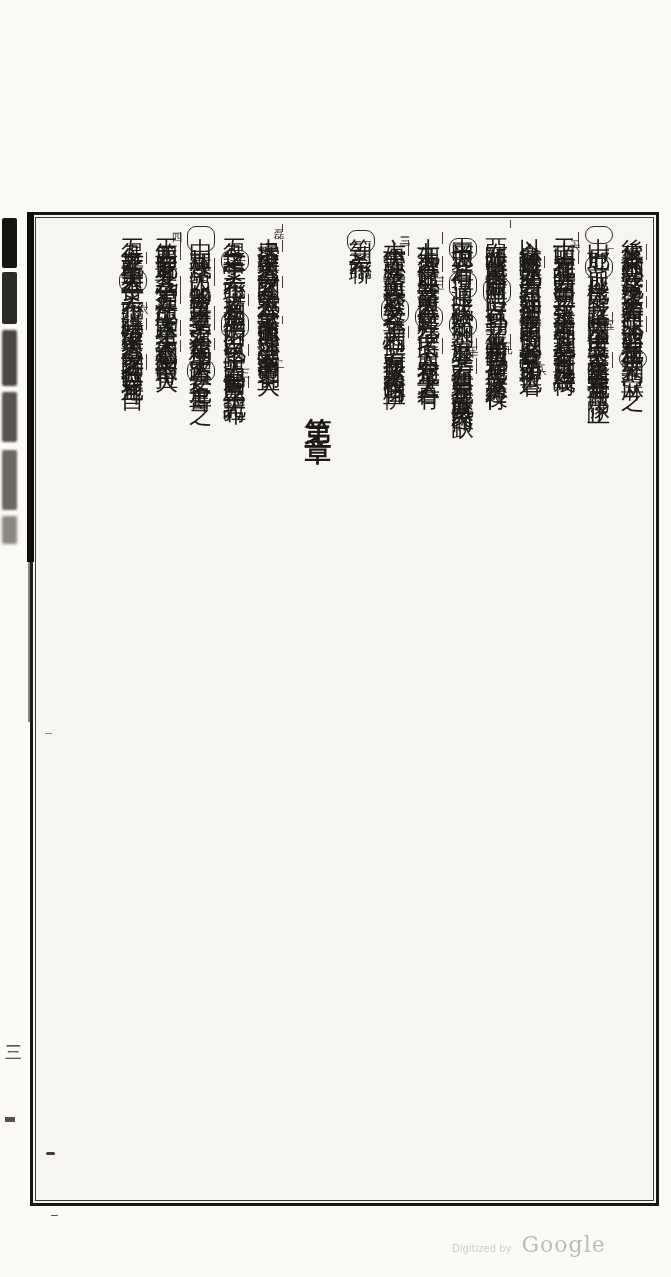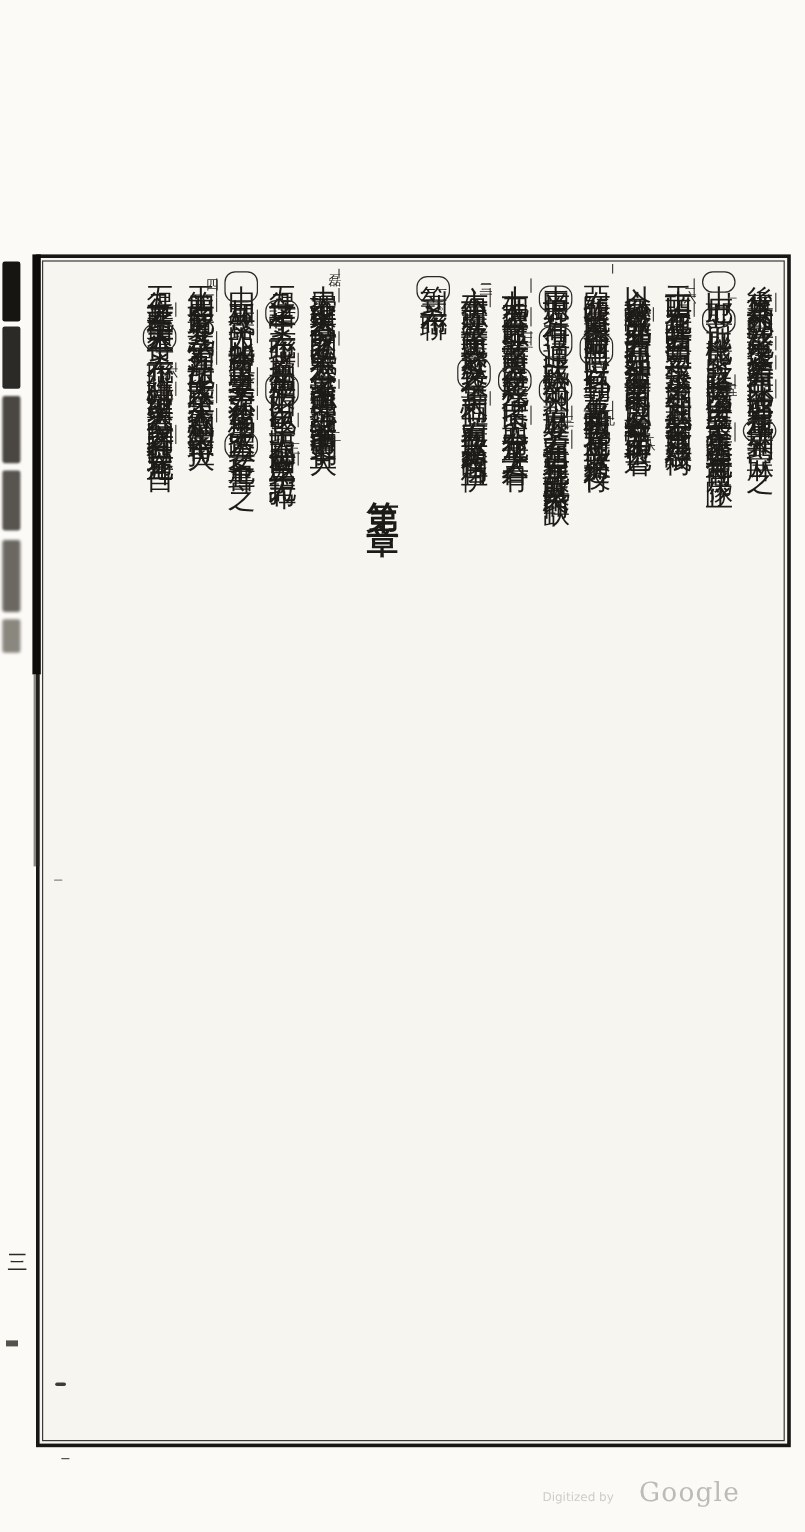--- a/index.html
+++ b/index.html
@@ -53,21 +53,21 @@
     writing-mode:vertical-rl;
   }
   .spine-dash{position:absolute;left:5px;top:903px;width:10px;height:5px;background:#555249;filter:blur(.5px);}
   
   .speck{
     position:absolute;left:46px;top:1152px;width:9px;height:3px;background:#3f3c37;border-radius:2px;
     box-shadow: 4px 62px 0 -1px #57544e, 560px -905px 0 -1px #7a776f, -2px -420px 0 -1px #8a877f;
   }
   
   .watermark{
-    position:absolute;left:452px;top:1232px;display:flex;align-items:baseline;gap:21px;
+    position:absolute;left:452px;top:1232px;display:flex;align-items:baseline;gap:10px;
     color:#c9c8c4;user-select:none;
   }
   .wm-prefix{font-size:10px;font-family:"DejaVu Sans","Liberation Sans",sans-serif;color:#cecdc9;}
   .wm-brand{font-size:22px;font-family:"DejaVu Serif","Liberation Serif",serif;color:#bcbbb7;letter-spacing:1px;}
 </style>
 </head>
 <body>
 
 <div class="page">
 

